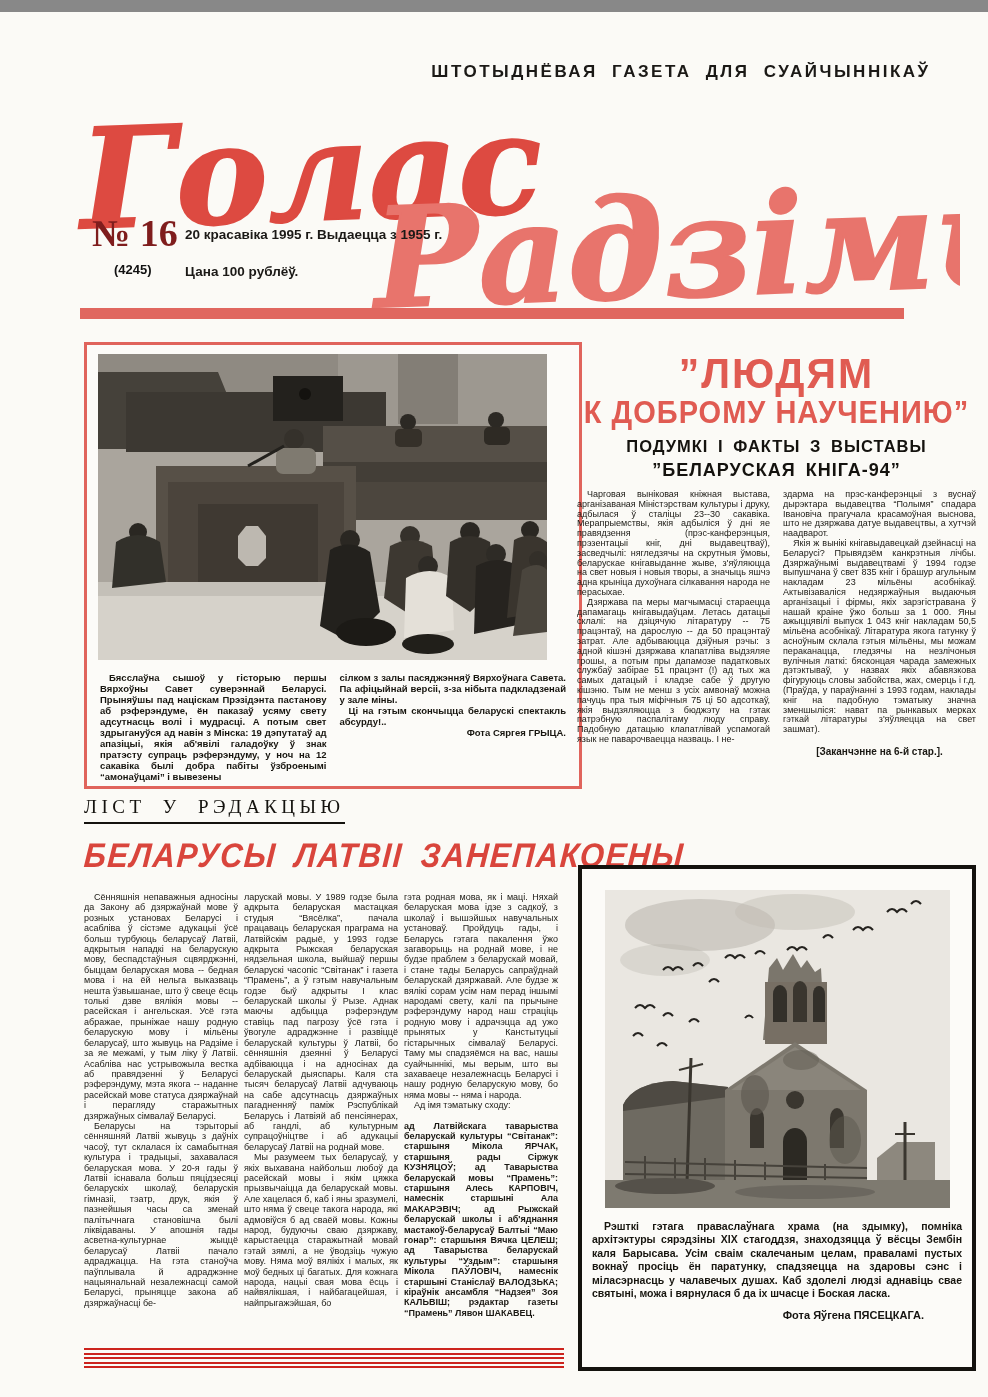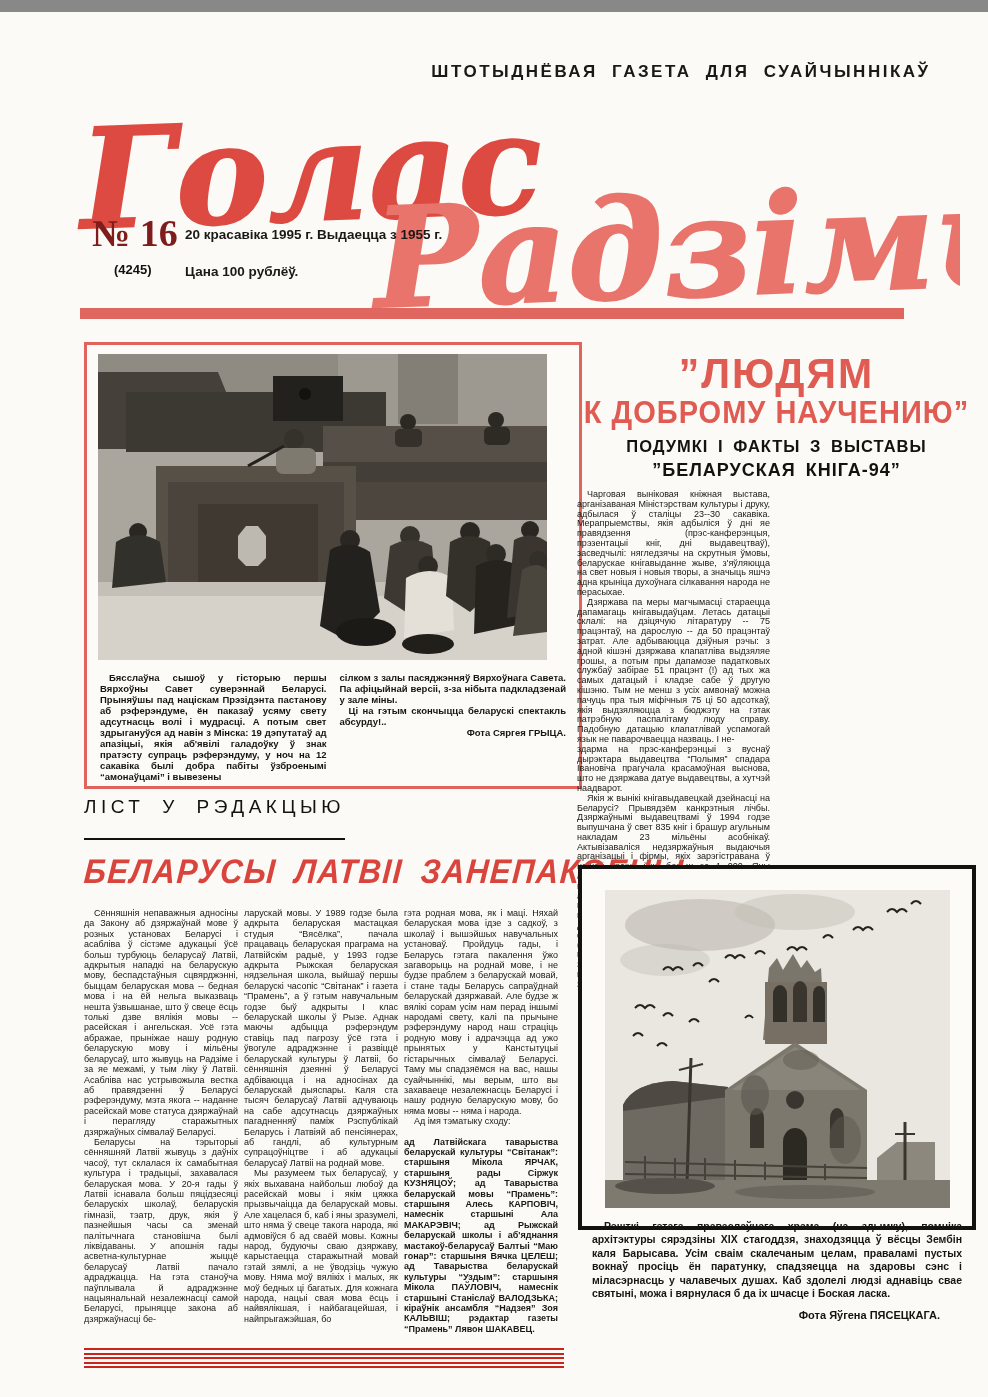--- a/index.html
+++ b/index.html
@@ -37,49 +37,49 @@
   .credit{text-align:right;font-weight:bold;margin-top:10px;}
   
   .kniga{position:absolute;left:577px;top:341px;width:399px;}
   .kniga-h1{font-size:41px;font-weight:bold;color:#e05b52;text-align:center;
     letter-spacing:2px;line-height:40px;transform:scaleY(1.05);margin:0;}
   .kniga-h2{font-size:29px;font-weight:bold;color:#e05b52;text-align:center;
     letter-spacing:1px;line-height:34px;transform:scaleY(1.08);margin:2px 0 0 0;}
   .kniga-sub{font-size:16.5px;font-weight:bold;text-align:center;letter-spacing:1px;
     word-spacing:4px;margin:8px 0 0 0;color:#14120e;}
   .kniga-sub2{font-size:18px;margin-top:4px;}
-  .kniga-cols{display:flex;margin-top:9px;flex-direction:column;}
+  .kniga-cols{display:flex;gap:13px;margin-top:9px;}
   .kniga-col{width:193px;font-size:9px;line-height:9.8px;text-align:justify;color:#1a1813;}
   .kniga-col p{margin:0;text-indent:10px;}
   .kniga-col p.noind{text-indent:0;}
   .continuation{font-weight:bold;font-size:10px;text-align:center;margin-top:12px;}
   
   .letter{position:absolute;left:84px;top:784px;width:480px;}
   .kicker{display:inline-block;font-size:19px;letter-spacing:4.5px;word-spacing:8px;
-    color:#14120e;border-bottom:2px solid #14120e;padding-bottom:20px;}
+    color:#14120e;border-bottom:2px solid #14120e;padding-bottom:4px;font-family:Liberation Serif, serif;}
   .letter-h{font-size:31px;font-weight:bold;font-style:italic;color:#d9453c;
     letter-spacing:1.5px;word-spacing:8px;margin:14px 0 0 0;transform:skewX(-4deg) scaleY(1.1);
     transform-origin:left;white-space:nowrap;}
   .letter-cols{display:flex;gap:6px;margin-top:18px;}
   .letter-col{width:154px;font-size:9px;line-height:10.4px;text-align:justify;color:#1a1813;}
   .letter-col p{margin:0;text-indent:10px;}
   .letter-col p.noind{text-indent:0;}
   .signatures{font-weight:bold;margin-top:10px !important;}
   .red-stripes{position:absolute;left:84px;top:1336px;width:480px;}
   .red-stripes div{height:2px;background:#cc231d;margin-bottom:2.5px;}
   
   .church-box{
-    position:absolute;left:578px;top:853px;width:398px;height:365px;
+    position:absolute;left:578px;top:853px;width:398px;height:506px;
     border:4px solid #14120e;background:#fcfbf8;box-sizing:border-box;
   }
   .church-frame{margin:21px auto 8px auto;width:345px;}
   .church-caption{padding:0 10px;font-weight:bold;font-size:10.5px;line-height:13.4px;
     text-align:justify;color:#17150f;}
   .church-caption p{margin:0;text-indent:12px;}
-  .church-credit{text-align:right;font-weight:bold;font-size:11px;padding-right:32px;margin-top:9px;}
+  .church-credit{text-align:right;font-weight:bold;font-size:11px;padding-right:48px;margin-top:9px;}
 </style>
 </head>
 <body>
 
 <div class="page">
 
   <div class="tagline">
     <div>ШТОТЫДНЁВАЯ ГАЗЕТА ДЛЯ СУАЙЧЫННІКАЎ</div>
   </div>
 

